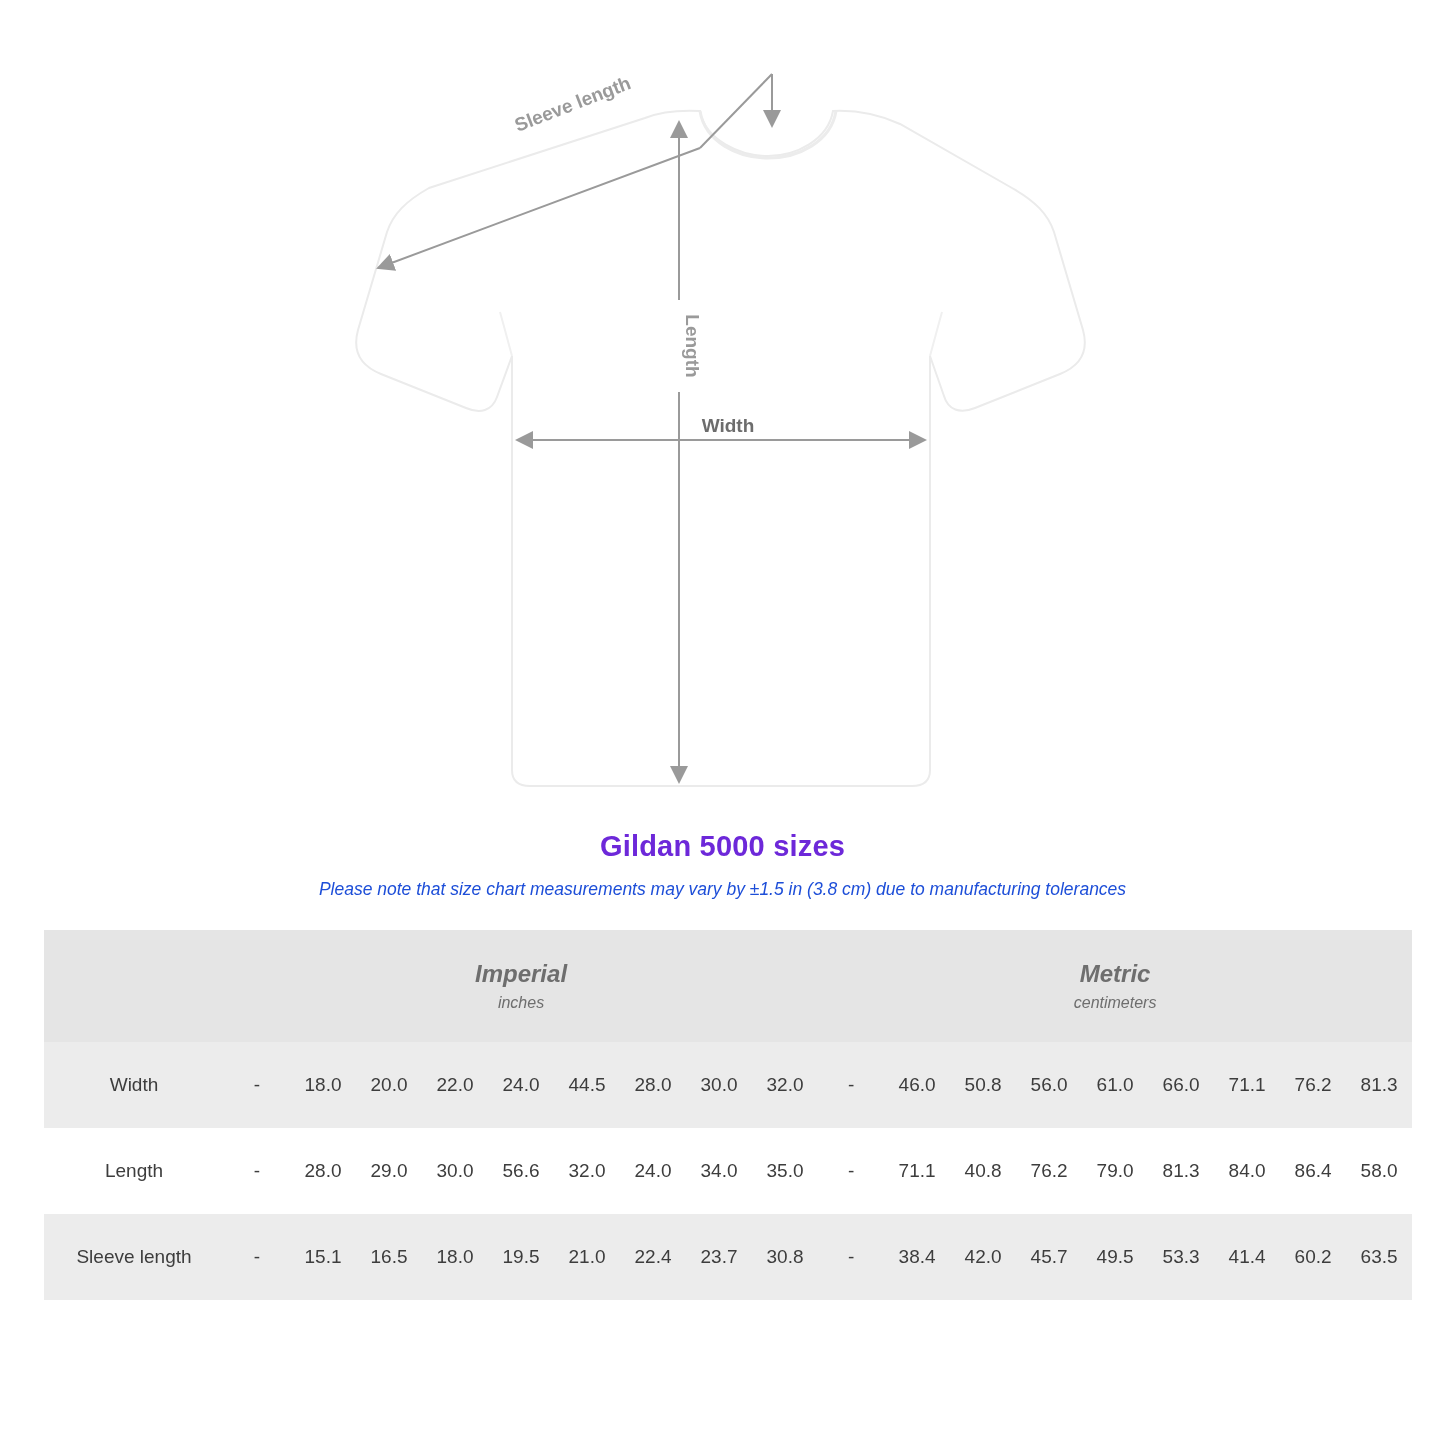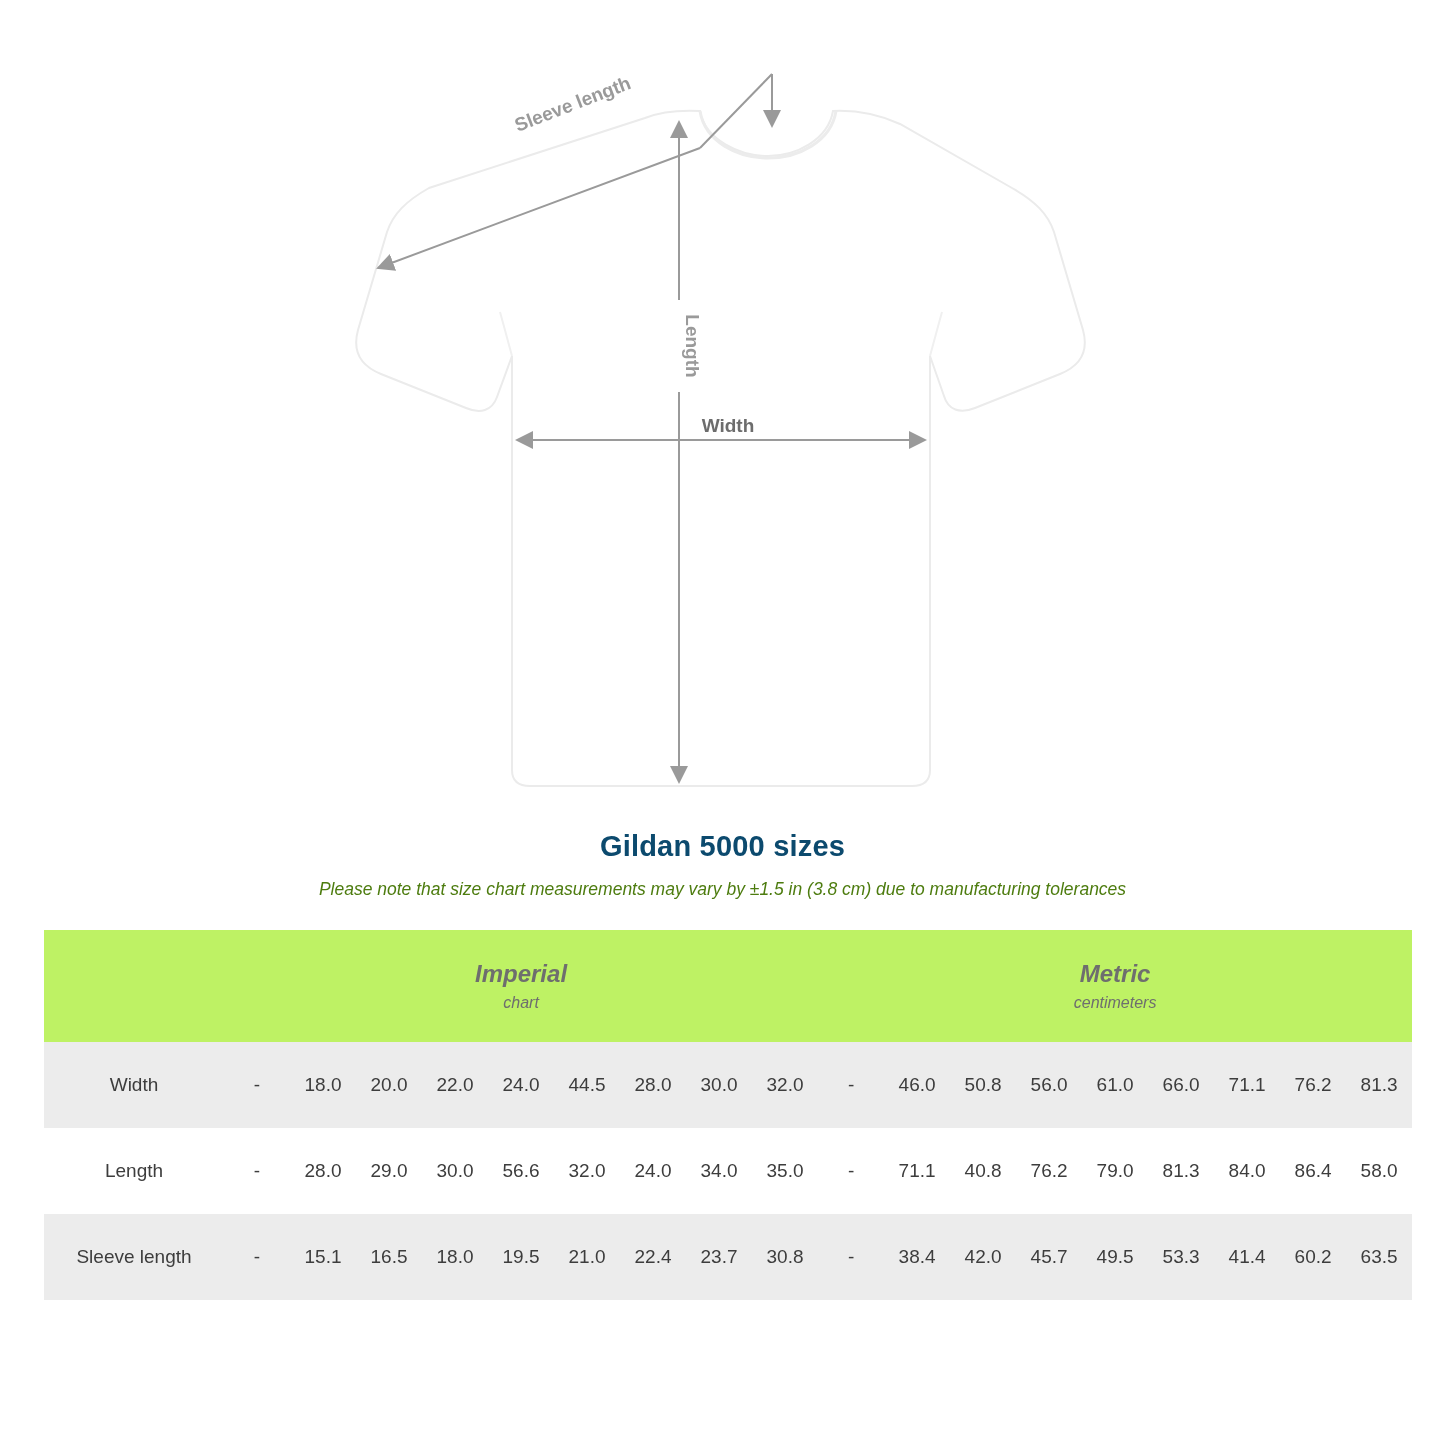--- a/index.html
+++ b/index.html
@@ -31,27 +31,27 @@
   }
 
   
   .title-block {
     text-align: center;
     margin-top: 10px;
   }
   .chart-title {
     font-size: 29px;
     font-weight: bold;
-    color: #0c4a6e;
+    color: #6d28d9;
     letter-spacing: 0.2px;
   }
   .chart-note {
     font-size: 17.5px;
     font-style: italic;
-    color: #4d7c0f;
+    color: #1d4ed8;
     margin-top: 16px;
   }
 
   
   .table-wrap {
     margin: 30px 44px 0 44px;
     width: 1357px;
   }
   table.size-table {
     border-collapse: collapse;
@@ -59,21 +59,21 @@
     table-layout: fixed;
   }
   table.size-table td,
   table.size-table th {
     text-align: center;
     vertical-align: middle;
     font-weight: normal;
   }
 
   .unitrow td {
-    background: #bef264;
+    background: #e5e5e5;
     height: 112px;
     padding: 0;
   }
   .unit-name {
     font-size: 24px;
     font-style: italic;
     font-weight: bold;
     color: #6e6e6e;
     line-height: 1.15;
   }
@@ -212,21 +212,21 @@
           <col class="datacol">
           <col class="datacol">
           <col class="datacol">
         <col class="datacol">
       </colgroup>
       <tbody id="table-body">
           <tr class="unitrow">
             <td></td>
             <td colspan="9">
               <div class="unit-name">Imperial</div>
-              <div class="unit-sub">chart</div>
+              <div class="unit-sub">inches</div>
             </td>
             <td colspan="9">
               <div class="unit-name">Metric</div>
               <div class="unit-sub">centimeters</div>
             </td>
           </tr>
           <tr class="datarow shade">
             <td class="rowlabelcell">Width</td>
             <td>-</td>
             <td>18.0</td>

